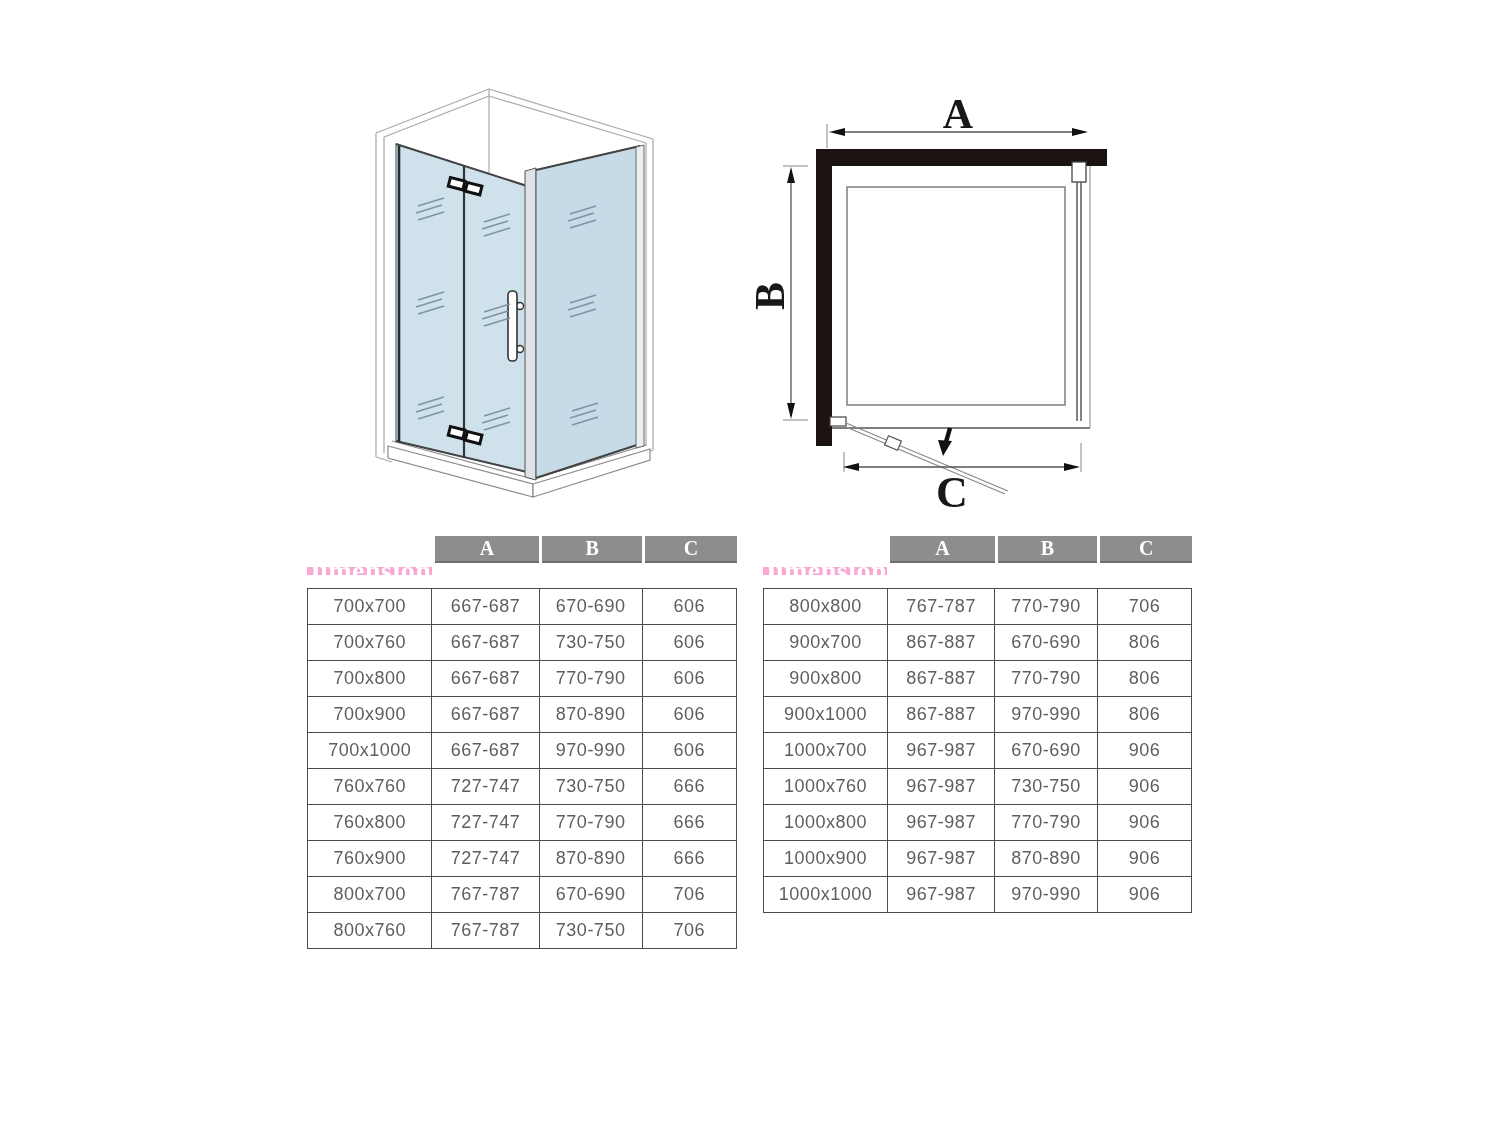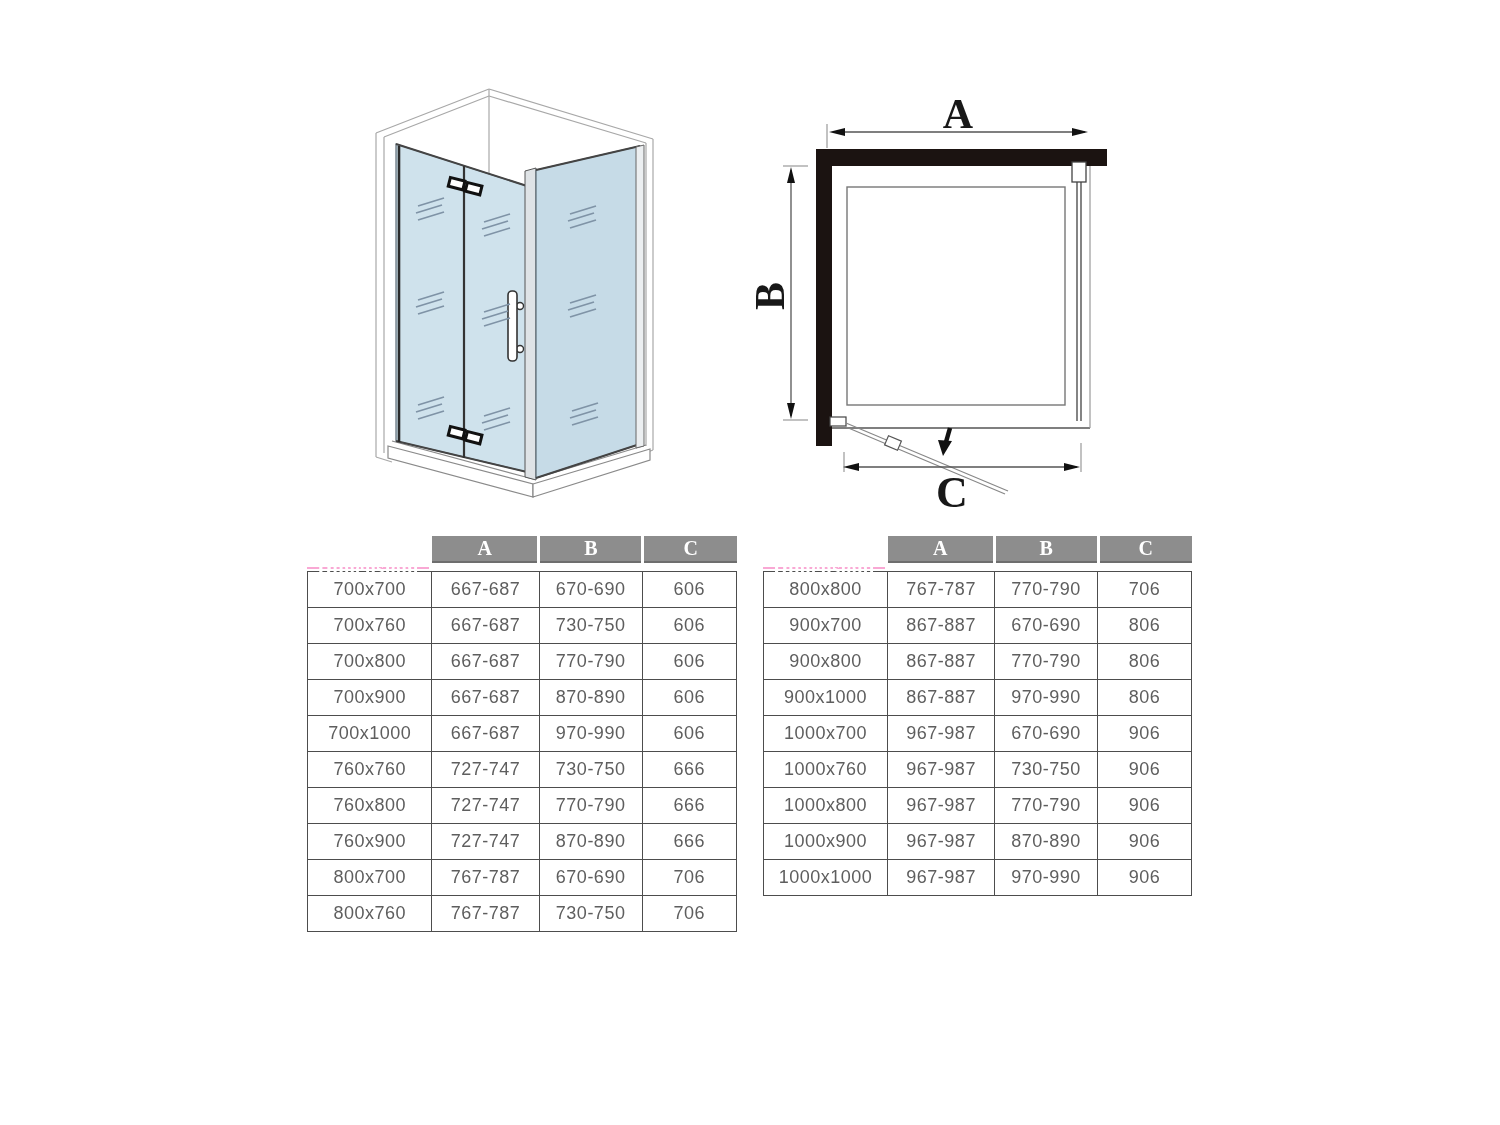--- a/index.html
+++ b/index.html
@@ -10,32 +10,32 @@
   .svg-abs{position:absolute;}
 
   
   .dim-table{position:absolute;}
   .dim-table .hdr{display:flex;height:27px;}
   .hdr-cell{
     box-sizing:border-box;display:flex;align-items:center;justify-content:center;
     font-family:"Liberation Serif", serif;font-weight:bold;color:#ffffff;
   }
   .hdr-dim{
-    width:29%;background:#2e5e66;font-size:20px;
-    border:1px solid #f9a8d4;box-shadow:inset 0 0 0 2px #ffffff;
+    width:29%;background:#2e5e66;font-size:28px;
+    border:4px solid #f9a8d4;box-shadow:inset 0 0 0 2px #ffffff;
     letter-spacing:0.5px;
     margin-top:31px;
   }
   .hdr-abc{
     background:#8d8d8d;font-size:20px;border-bottom:2px solid #6e6e6e;
     margin-left:3px;
   }
   .hdr-a{width:25%;} .hdr-b{width:24%;} .hdr-c{width:22%;}
   .dim-table table{
-    width:100%;border-collapse:collapse;margin-top:8px;table-layout:fixed;border-radius:14px;
+    width:100%;border-collapse:collapse;margin-top:25px;table-layout:fixed;border-radius:14px;
   }
   .dim-table td{
     border:1px solid #4d4d4d;height:35px;text-align:center;vertical-align:middle;
     font-size:18px;color:#5e5e5e;letter-spacing:0.5px;padding:0;
   }
   #table-left{left:307px;top:536px;width:430px;}
   #table-right{left:763px;top:536px;width:429px;}
 </style>
 </head>
 <body>

